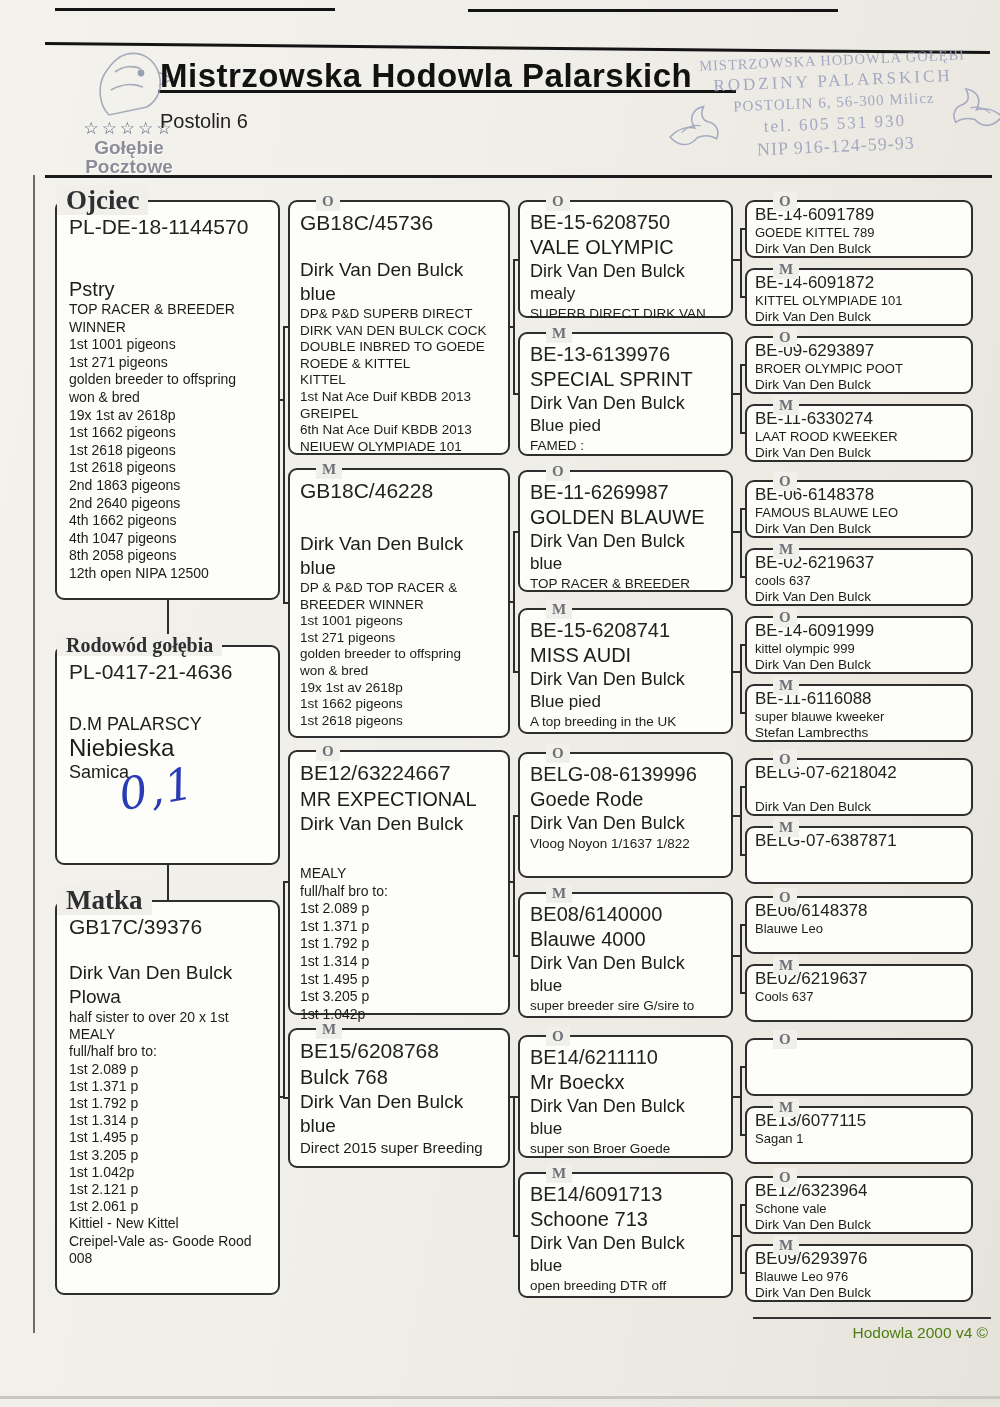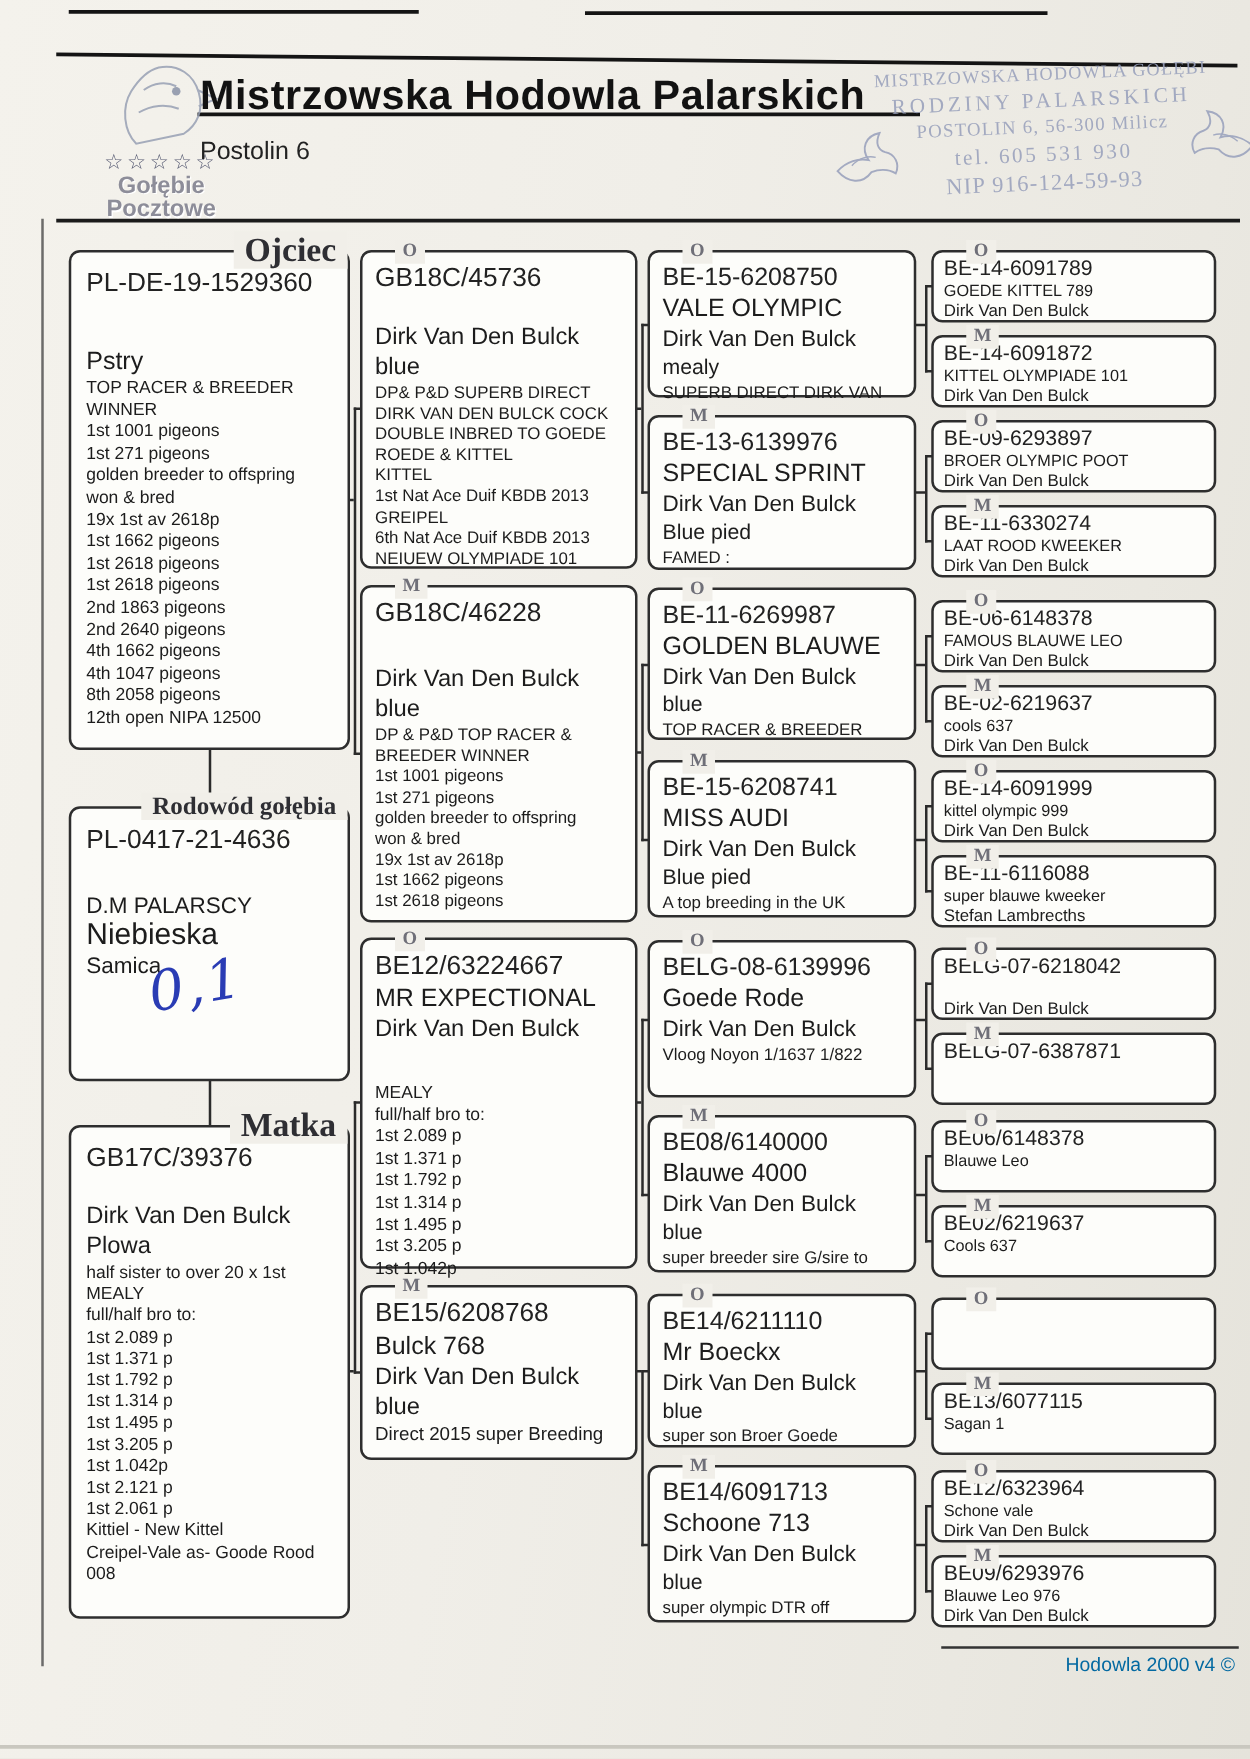--- a/index.html
+++ b/index.html
@@ -7,21 +7,21 @@
   body{position:relative;background:#e6e4dd;font-family:"Liberation Sans","DejaVu Sans",sans-serif;color:#1c1c1c;overflow:hidden}
   .paper{position:absolute;inset:0;background:linear-gradient(100deg,#f4f2ec 0%,#f0eee8 45%,#eae8e1 80%,#e5e3db 100%)}
   .artifact{position:absolute;background:#141414}
   .cline{position:absolute;background:#2b2b2b}
   
   .pbox{position:absolute;background:#fdfdfa;border:2px solid #2e2e2e;border-radius:9px;padding:8px 10px}
   .col1{left:55px;width:225px;padding:12px 12px}
   .col2{left:288px;width:222px}
   .col3{left:518px;width:215px}
   .col4{left:745px;width:228px;height:58px;padding:3px 8px}
-  .sect{position:absolute;top:-16px;left:0;right:0;text-align:right;font-family:"Liberation Serif","DejaVu Serif",serif;font-weight:bold;color:#2e2e33;line-height:28px}
+  .sect{position:absolute;top:-16px;left:0;right:0;text-align:left;font-family:"Liberation Serif","DejaVu Serif",serif;font-weight:bold;color:#2e2e33;line-height:28px}
   .sect .sectlbl{background:#f1efe9;padding:0 9px}
   .sect.big{font-size:27px}
   .sect.small{font-size:20px;top:-14px;line-height:24px}
   .tag{position:absolute;top:-10px;left:26px;background:#f1efe9;padding:0 6px;font-family:"Liberation Serif","DejaVu Serif",serif;font-weight:bold;font-size:15px;color:#6f6f78;line-height:19px}
   .ring{font-size:21px;line-height:26px;color:#222}
   .nm{font-size:20px;line-height:26px}
   .br{font-size:19px;line-height:24px}
   .cl{font-size:19px;line-height:24px}
   .nt{font-size:13.5px;line-height:16.6px;white-space:pre-line}
   .note1{font-size:14px;line-height:17.6px;white-space:pre-line}
@@ -45,21 +45,21 @@
   .phone{font-size:20px;margin-top:23px;color:#222}
   .stamp{position:absolute;left:675px;top:50px;width:318px;text-align:center;color:#99a1bc;transform:rotate(-2.5deg);font-family:"Liberation Serif","DejaVu Serif",serif;opacity:.88}
   .stamp .s1{font-size:14.5px;line-height:20px;letter-spacing:1px}
   .stamp .s2{font-size:17px;line-height:22px;letter-spacing:3px}
   .stamp .s3{font-size:15px;line-height:21px;letter-spacing:1px}
   .stamp .s4{font-size:17px;line-height:22px;letter-spacing:2px}
   .stamp .s5{font-size:18px;line-height:23px;letter-spacing:1px}
   .dove{position:absolute;width:58px;height:52px;color:#9aa2bd}
   .dove.left{left:-12px;top:46px}
   .dove.right{right:-14px;top:40px;transform:scaleX(-1)}
-  .footer-text{position:absolute;right:12px;top:1324px;font-size:15.5px;color:#0369a1}
+  .footer-text{position:absolute;right:12px;top:1324px;font-size:15.5px;color:#4d7c0f}
   .spacer{width:100%}
 </style>
 </head>
 <body>
 
 <div class="paper"></div>
 
 <div class="artifact" style="left:55px;top:8px;width:280px;height:3px"></div>
 <div class="artifact" style="left:468px;top:9px;width:370px;height:3px"></div>
 <div class="artifact" style="left:45px;top:42px;width:945px;height:3px;transform:rotate(0.55deg);transform-origin:left"></div>
@@ -161,21 +161,21 @@
     <div class="cline" style="left: 740px; top: 1134px; width: 6px; height: 2px;"></div>
     <div class="cline" style="left: 732px; top: 1096px; width: 8px; height: 2px;"></div>
     <div class="cline" style="left: 740px; top: 1204px; width: 2px; height: 70px;"></div>
     <div class="cline" style="left: 740px; top: 1204px; width: 6px; height: 2px;"></div>
     <div class="cline" style="left: 740px; top: 1272px; width: 6px; height: 2px;"></div>
     <div class="cline" style="left: 732px; top: 1235px; width: 8px; height: 2px;"></div>
   </div>
 
 <section class="pbox col1" style="top:200px;height:400px">
   <div class="sect big"><span class="sectlbl">Ojciec</span></div>
-  <div class="ring">PL-DE-19-1529360</div>
+  <div class="ring">PL-DE-18-1144570</div>
   <div class="spacer" style="height:37px"></div>
   <div class="cl" style="font-size:20px">Pstry</div>
   <div class="note1">TOP RACER &amp; BREEDER
 WINNER
 1st 1001 pigeons
 1st 271 pigeons
 golden breeder to offspring
 won &amp; bred
 19x 1st av 2618p
 1st 1662 pigeons
@@ -337,21 +337,21 @@
   <div class="br">Dirk Van Den Bulck</div>
   <div class="cl">blue</div>
   <div class="nt">super son Broer Goede</div>
 </section>
 <section class="pbox col3 g3" style="top:1172px;height:126px">
   <div class="tag">M</div>
   <div class="ring">BE14/6091713</div>
   <div class="nm">Schoone 713</div>
   <div class="br">Dirk Van Den Bulck</div>
   <div class="cl">blue</div>
-  <div class="nt">super olympic DTR off</div>
+  <div class="nt">open breeding DTR off</div>
 </section>
 
 <section class="pbox col4" style="top:200px">
   <div class="tag">O</div>
   <div class="ring4">BE-14-6091789</div>
   <div class="l2">GOEDE KITTEL 789</div>
   <div class="l3">Dirk Van Den Bulck</div>
 </section>
 <section class="pbox col4" style="top:268px">
   <div class="tag">M</div>

